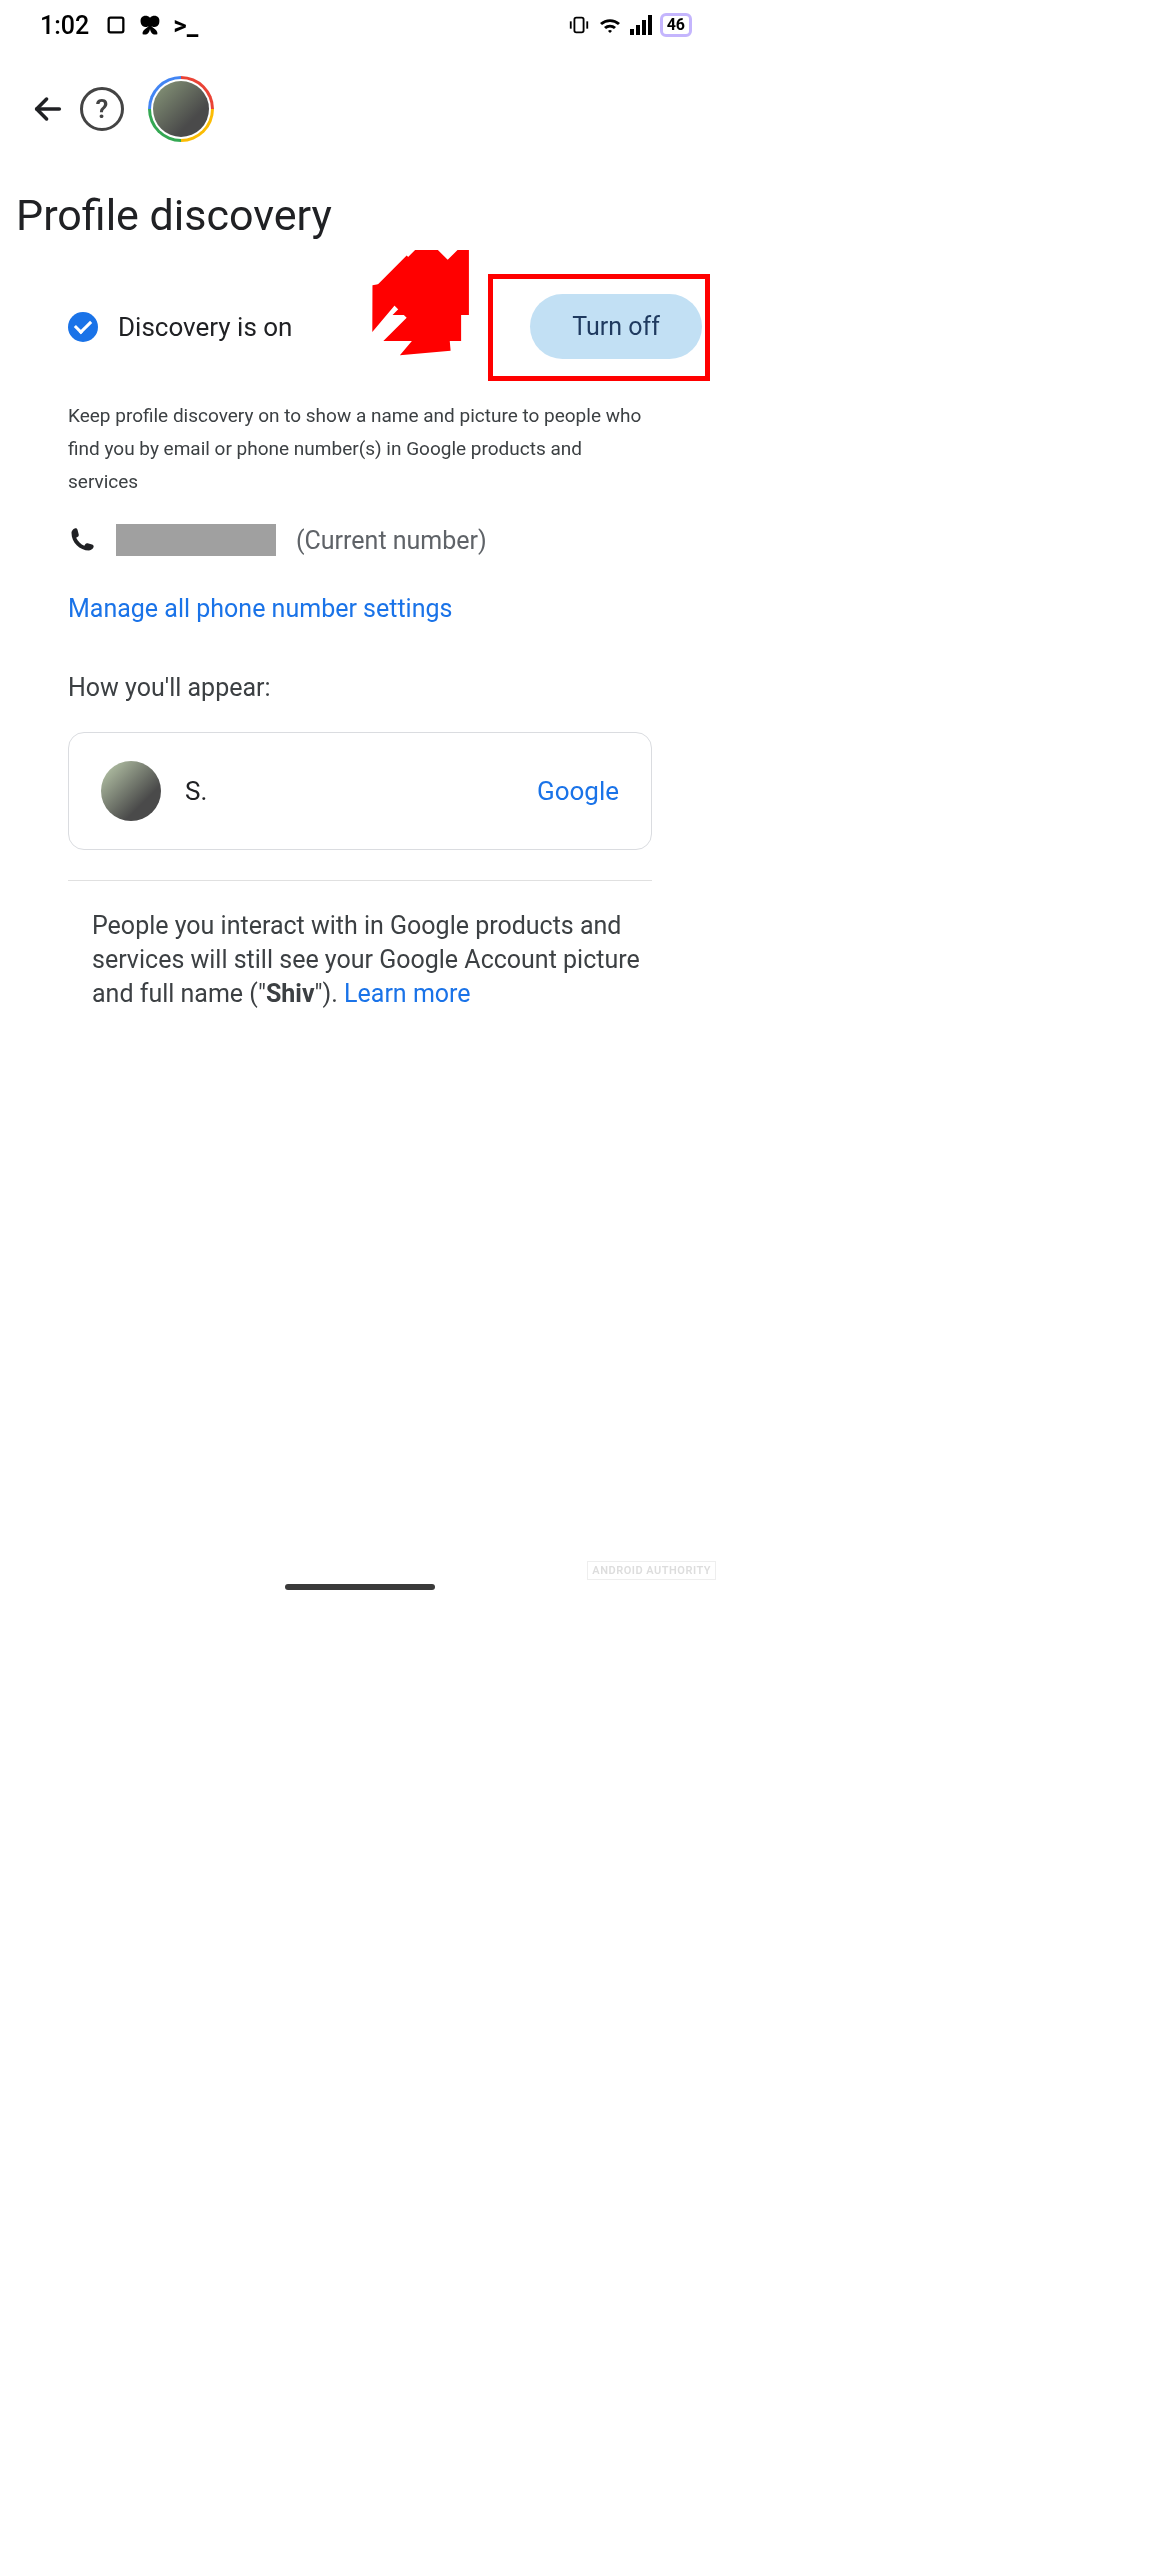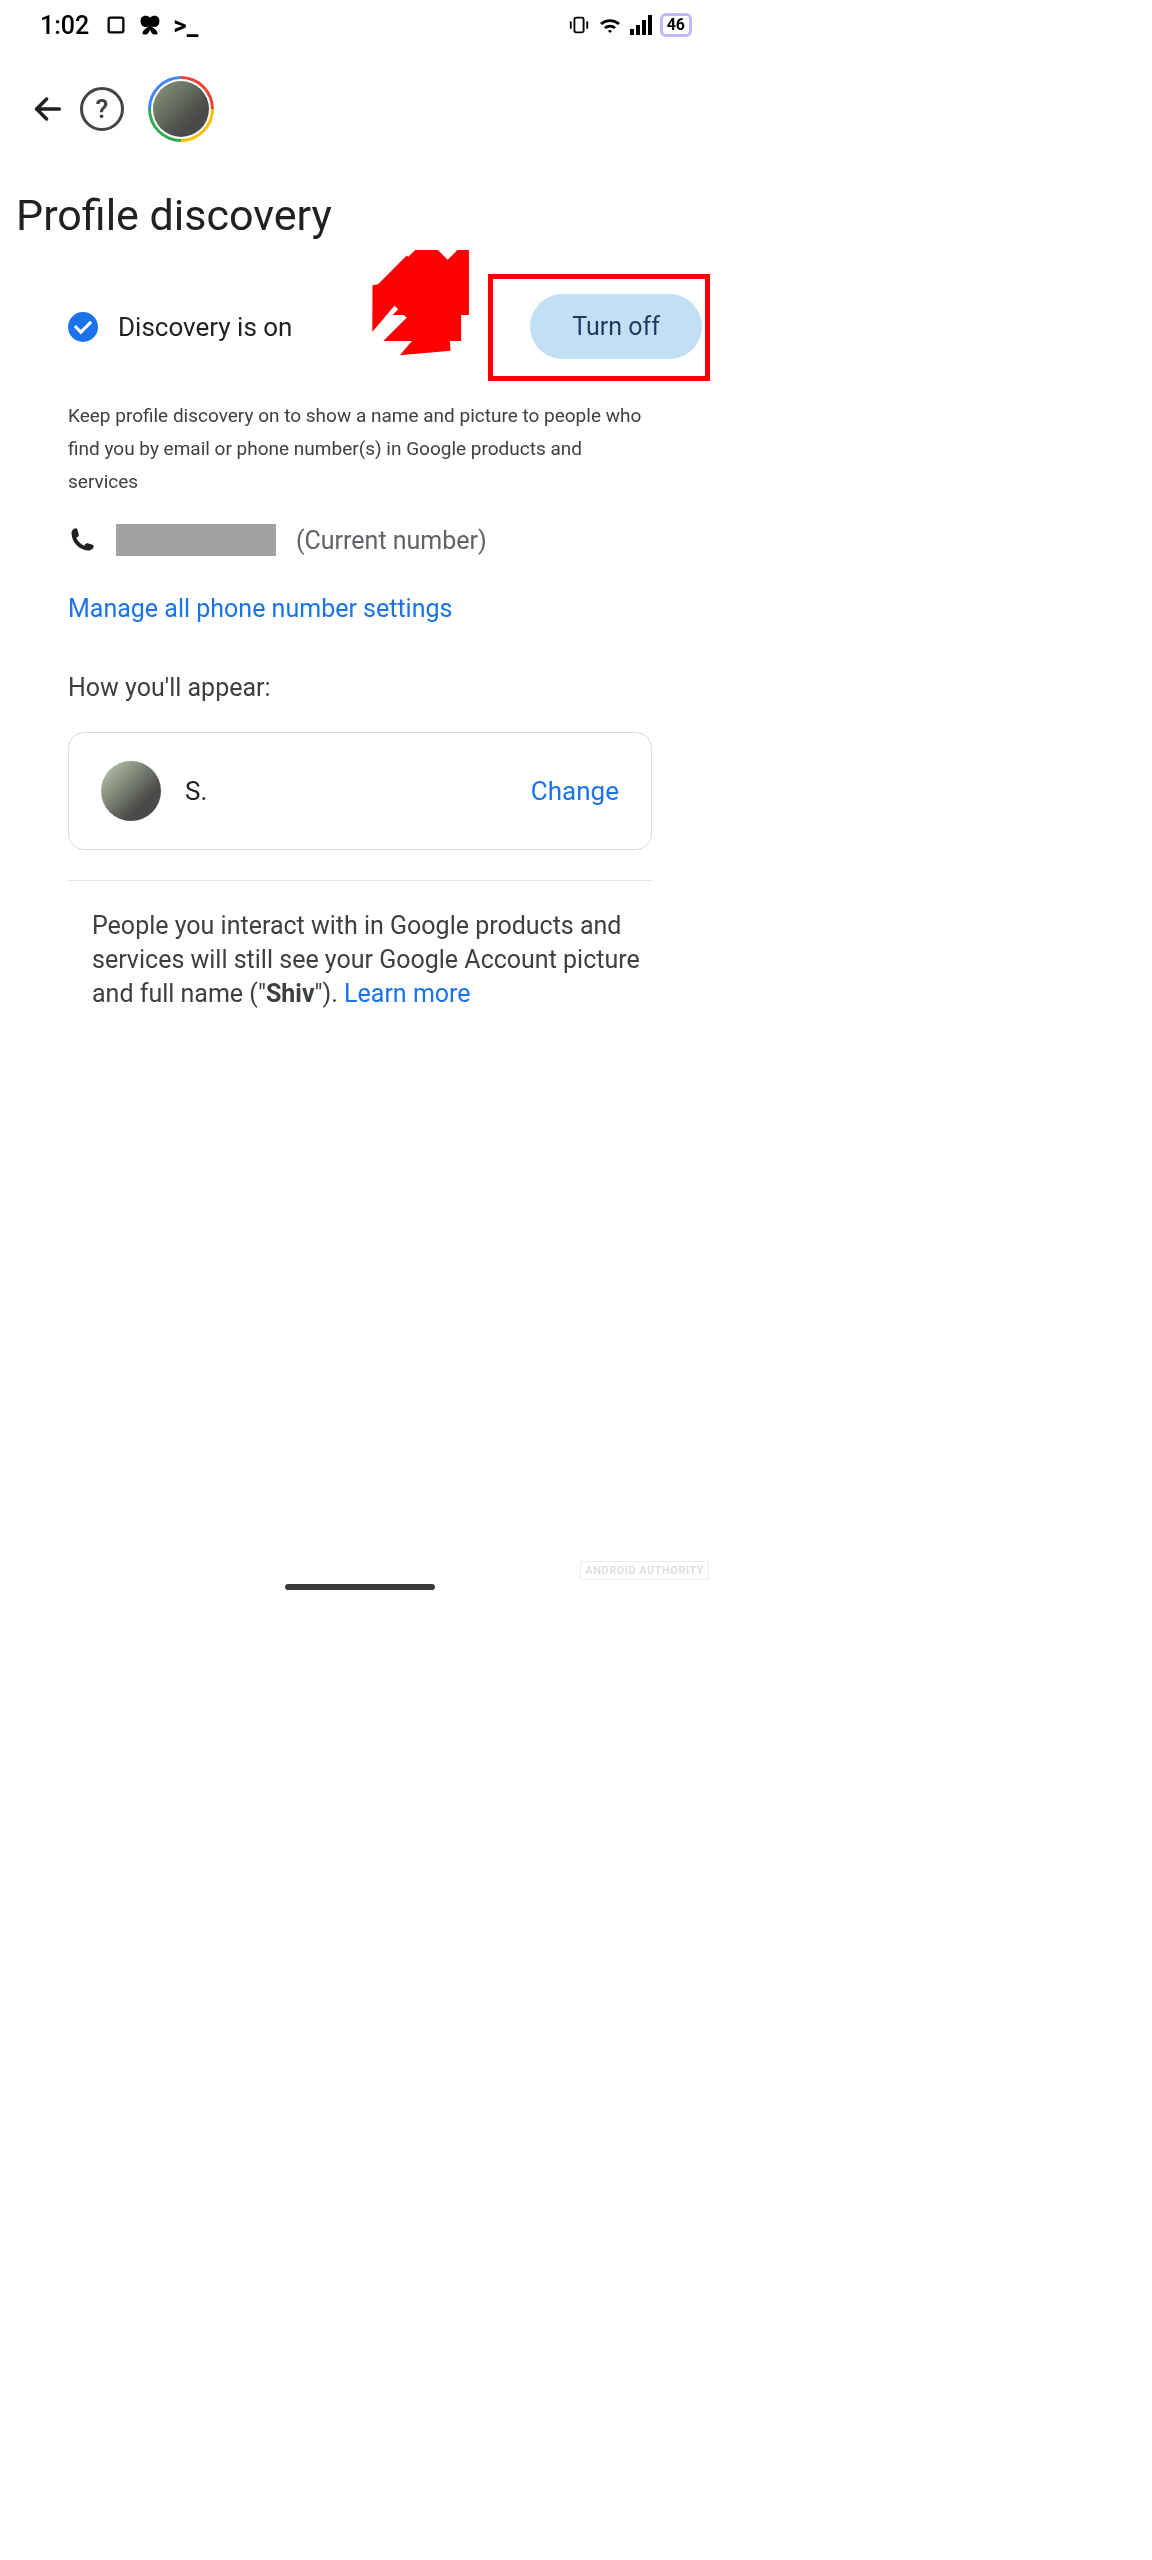--- a/index.html
+++ b/index.html
@@ -291,21 +291,21 @@
       width: 150px;
       height: 6px;
       background: #3a3a3a;
       border-radius: 6px;
     }
     
     
     .watermark {
       position: absolute;
       bottom: 20px;
-      right: 11px;
+      right: 4px;
       font-size: 11px;
       color: #ddd;
       border: 1px solid #eee;
       padding: 2px 4px;
       letter-spacing: 0.5px;
       font-weight: 600;
     }
   </style>
 </head>
 <body>
@@ -382,21 +382,21 @@
   <span class="phone-label">(Current number)</span>
 </div>
 
 <div class="manage-link">Manage all phone number settings</div>
 
 <div class="appear-label">How you'll appear:</div>
 
 <div class="appear-card">
   <div class="appear-avatar"></div>
   <span class="appear-name">S.</span>
-  <span class="change-link">Change</span>
+  <span class="change-link">Google</span>
 </div>
 
 <hr class="divider">
 
 <p class="footer-text">
   <span>People you interact with in Google products and services will still see your Google Account picture and full name ("</span><span class="bold">Shiv</span><span>"). </span><span class="learn-more">Learn more</span>
 </p>
 
 <div class="nav-handle"></div>
 

